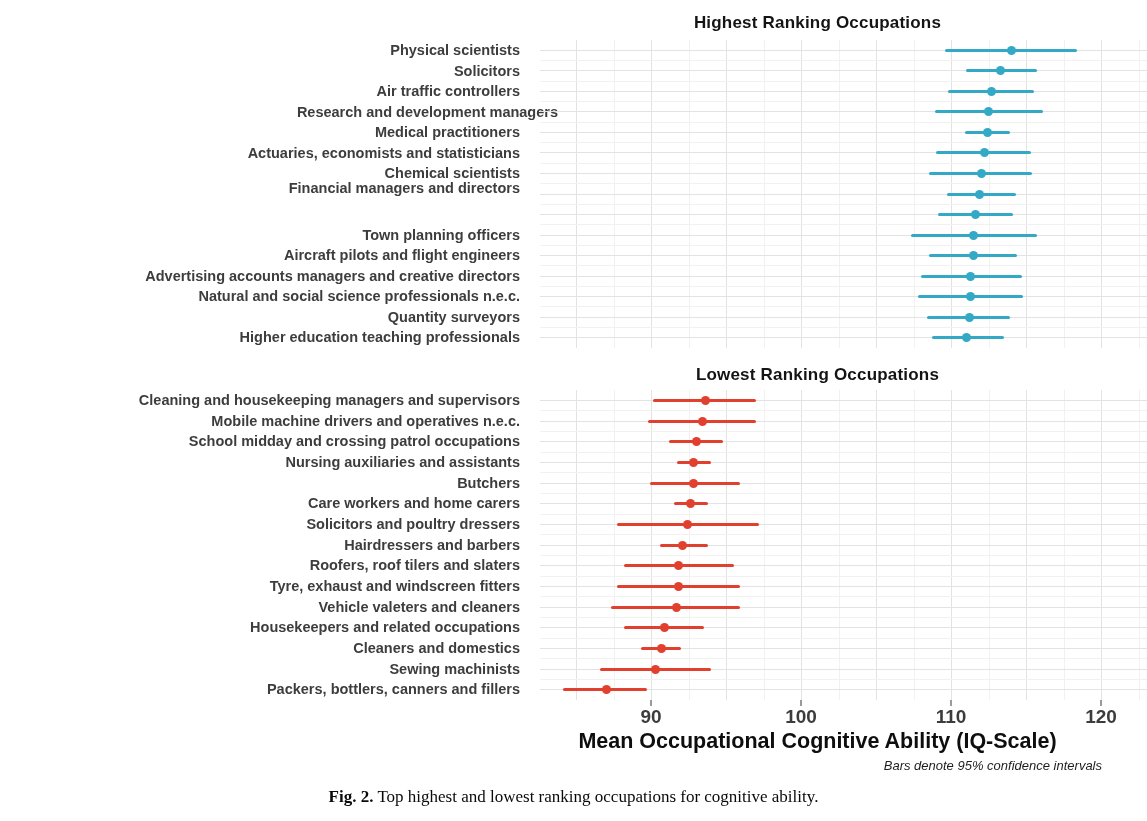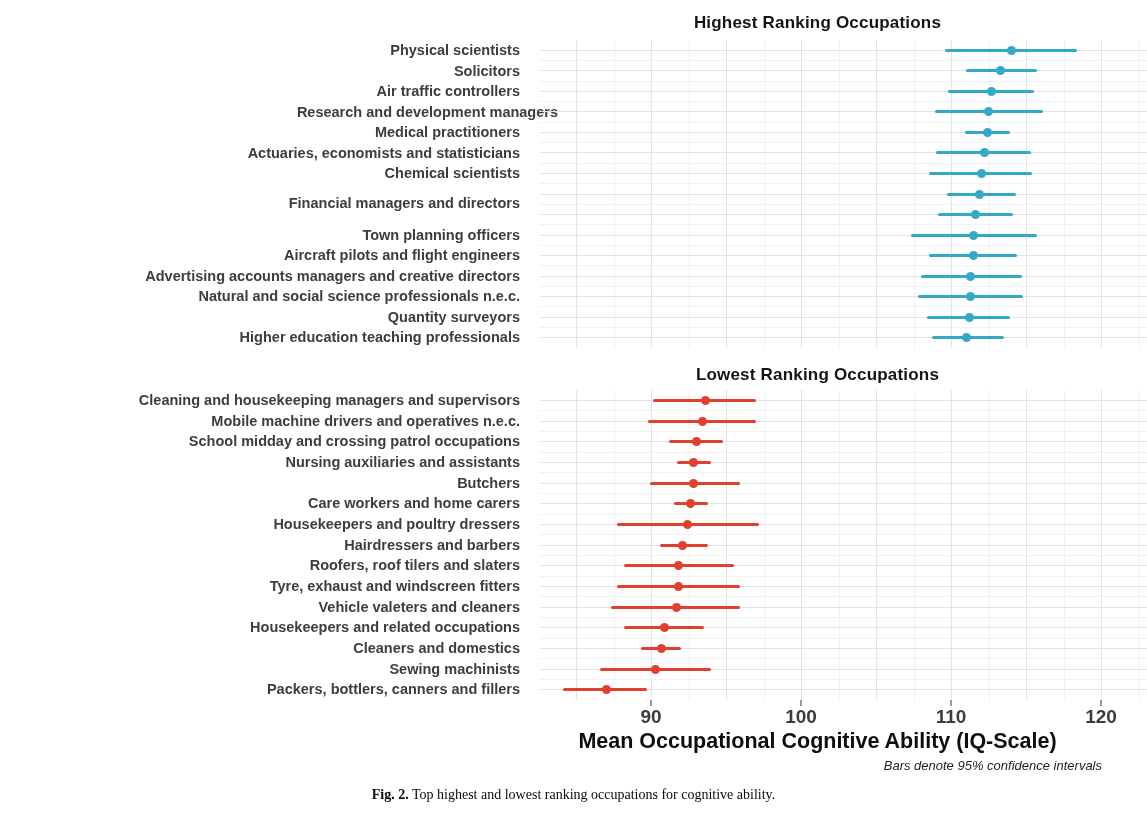--- a/index.html
+++ b/index.html
@@ -32,40 +32,40 @@
   #x-title{
     position:absolute;left:514px;width:607px;top:729px;text-align:center;
     font-size:21.5px;font-weight:bold;color:#0e0e0e;
   }
   #ci-note{
     position:absolute;right:45px;top:758px;
     font-size:13px;font-style:italic;color:#1e1e1e;
   }
   #caption{
     position:absolute;left:0;width:1147px;top:787px;text-align:center;
-    font-family:"Liberation Serif", serif;font-size:14px;color:#0a0a0a;
+    font-family:"Liberation Serif", serif;font-size:17px;color:#0a0a0a;
   }
   #caption .tag{font-weight:bold;}
 </style>
 </head>
 <body>
 
 <div id="stage">
 
   <div class="panel-title" style="top:13px">Highest Ranking Occupations</div>
 
   <div class="labels" id="labels-top" style="top:40px;height:308px">
       <div class="occ-label" style="top: 0px; height: 20.5333px; line-height: 20.5333px;">Physical scientists</div>
       <div class="occ-label" style="top: 20.5333px; height: 20.5333px; line-height: 20.5333px;">Solicitors</div>
       <div class="occ-label" style="top: 41.0667px; height: 20.5333px; line-height: 20.5333px;">Air traffic controllers</div>
       <div class="occ-label" style="top: 61.6px; height: 20.5333px; line-height: 20.5333px; margin-left: 38px;">Research and development managers</div>
       <div class="occ-label" style="top: 82.1333px; height: 20.5333px; line-height: 20.5333px;">Medical practitioners</div>
       <div class="occ-label" style="top: 123.2px; height: 20.5333px; line-height: 20.5333px;">Chemical scientists</div>
       <div class="occ-label" style="top: 102.667px; height: 20.5333px; line-height: 20.5333px;">Actuaries, economists and statisticians</div>
-      <div class="occ-label" style="top: 153px; height: 20.5333px; line-height: 20.5333px;">Financial managers and directors</div>
+      <div class="occ-label" style="top: 138px; height: 20.5333px; line-height: 20.5333px;">Financial managers and directors</div>
       <div class="occ-label" style="top: 184.8px; height: 20.5333px; line-height: 20.5333px;">Town planning officers</div>
       <div class="occ-label" style="top: 205.333px; height: 20.5333px; line-height: 20.5333px;">Aircraft pilots and flight engineers</div>
       <div class="occ-label" style="top: 225.867px; height: 20.5333px; line-height: 20.5333px;">Advertising accounts managers and creative directors</div>
       <div class="occ-label" style="top: 246.4px; height: 20.5333px; line-height: 20.5333px;">Natural and social science professionals n.e.c.</div>
       <div class="occ-label" style="top: 266.933px; height: 20.5333px; line-height: 20.5333px;">Quantity surveyors</div>
       <div class="occ-label" style="top: 287.467px; height: 20.5333px; line-height: 20.5333px;">Higher education teaching professionals</div>
     </div>
   <div class="panel" id="panel-top" style="top:40px;height:308px">
       <div class="grid-v g-major" style="left: 36px;"></div>
       <div class="grid-v g-minor" style="left: 73.5px;"></div>
@@ -146,21 +146,21 @@
 
   <div class="panel-title" style="top:365px">Lowest Ranking Occupations</div>
 
   <div class="labels" id="labels-bot" style="top:390px;height:310px">
       <div class="occ-label" style="top: 0px; height: 20.6667px; line-height: 20.6667px;">Cleaning and housekeeping managers and supervisors</div>
       <div class="occ-label" style="top: 20.6667px; height: 20.6667px; line-height: 20.6667px;">Mobile machine drivers and operatives n.e.c.</div>
       <div class="occ-label" style="top: 41.3333px; height: 20.6667px; line-height: 20.6667px;">School midday and crossing patrol occupations</div>
       <div class="occ-label" style="top: 62px; height: 20.6667px; line-height: 20.6667px;">Nursing auxiliaries and assistants</div>
       <div class="occ-label" style="top: 82.6667px; height: 20.6667px; line-height: 20.6667px;">Butchers</div>
       <div class="occ-label" style="top: 103.333px; height: 20.6667px; line-height: 20.6667px;">Care workers and home carers</div>
-      <div class="occ-label" style="top: 124px; height: 20.6667px; line-height: 20.6667px;">Housekeepers and poultry dressers</div>
+      <div class="occ-label" style="top: 124px; height: 20.6667px; line-height: 20.6667px;">Solicitors and poultry dressers</div>
       <div class="occ-label" style="top: 144.667px; height: 20.6667px; line-height: 20.6667px;">Hairdressers and barbers</div>
       <div class="occ-label" style="top: 165.333px; height: 20.6667px; line-height: 20.6667px;">Roofers, roof tilers and slaters</div>
       <div class="occ-label" style="top: 186px; height: 20.6667px; line-height: 20.6667px;">Tyre, exhaust and windscreen fitters</div>
       <div class="occ-label" style="top: 206.667px; height: 20.6667px; line-height: 20.6667px;">Vehicle valeters and cleaners</div>
       <div class="occ-label" style="top: 227.333px; height: 20.6667px; line-height: 20.6667px;">Housekeepers and related occupations</div>
       <div class="occ-label" style="top: 248px; height: 20.6667px; line-height: 20.6667px;">Cleaners and domestics</div>
       <div class="occ-label" style="top: 268.667px; height: 20.6667px; line-height: 20.6667px;">Sewing machinists</div>
       <div class="occ-label" style="top: 289.333px; height: 20.6667px; line-height: 20.6667px;">Packers, bottlers, canners and fillers</div>
     </div>
   <div class="panel" id="panel-bot" style="top:390px;height:310px">

